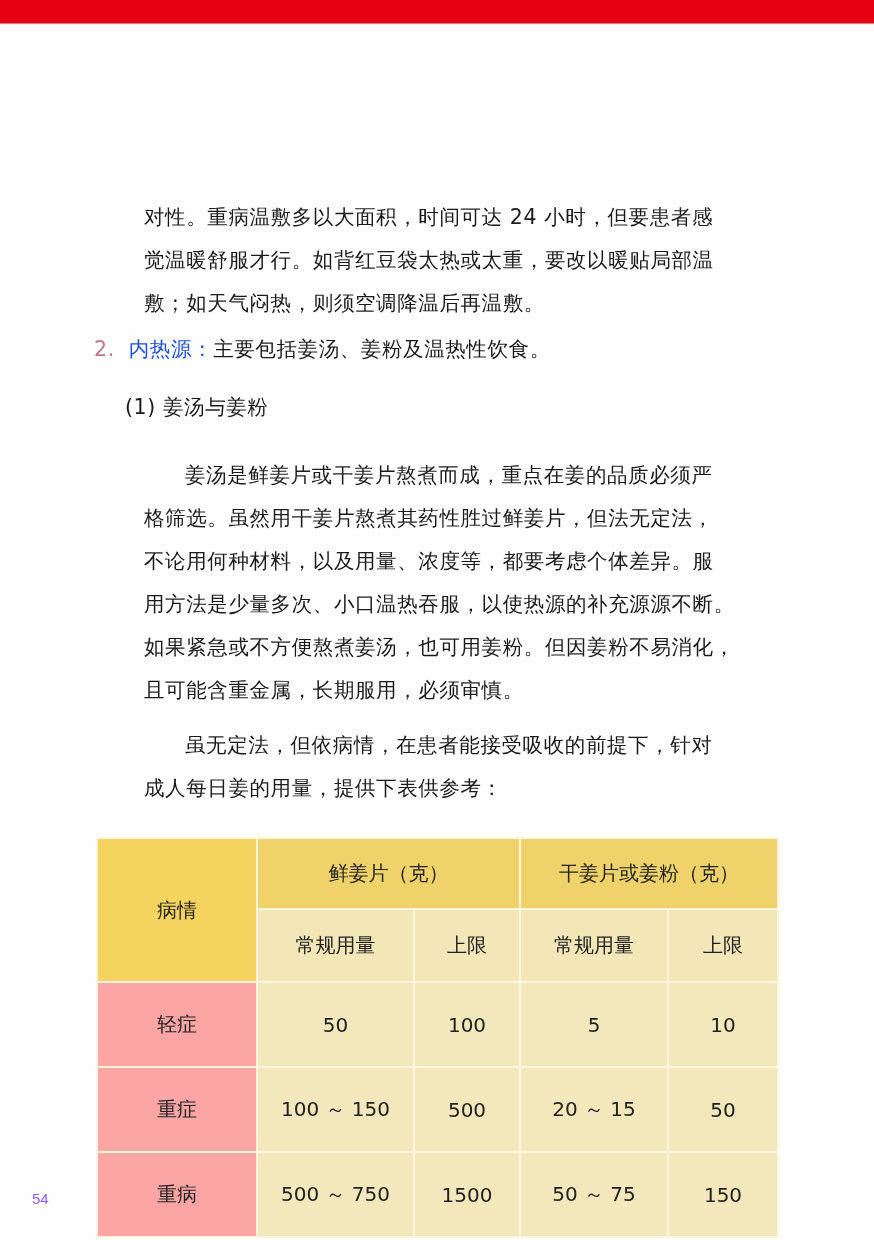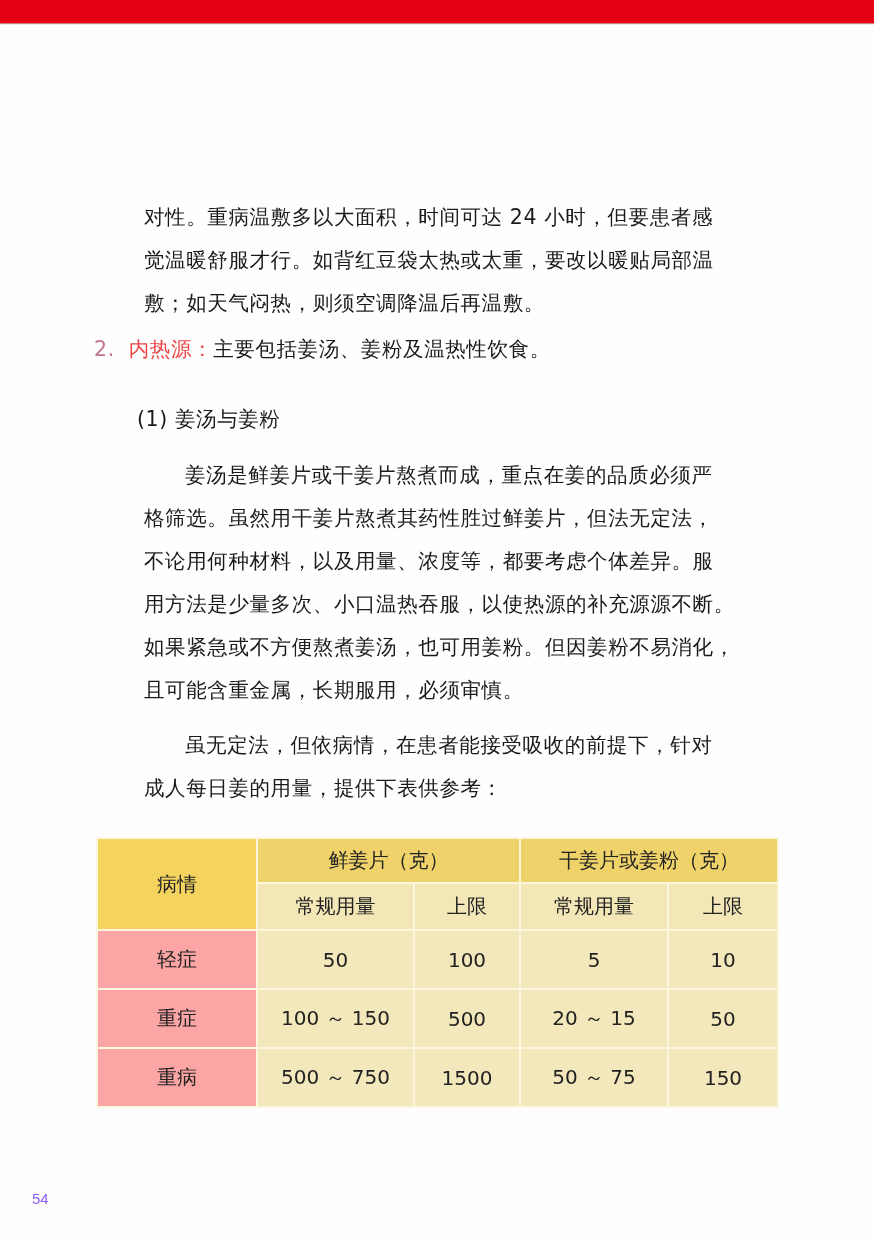--- a/index.html
+++ b/index.html
@@ -18,32 +18,32 @@
     position: absolute; left: 133px; width: 650px;
     font-size: 20.5px; line-height: 43px; letter-spacing: 0.6px;
     margin: 11px;
   }
   .indent { text-indent: 41px; }
   .heading2 {
     position: absolute; left: 94px; top: 328px;
     font-size: 20.5px; line-height: 43px; letter-spacing: 0.6px; margin: 0;
   }
   .heading2 .num { color: #c4758a; margin-right: 14px; }
-  .heading2 .key { color: #ef4444; }
+  .heading2 .key { color: #1d4ed8; }
   .sub-heading {
     position: absolute; left: 125px; top: 386px;
-    font-size: 20.5px; line-height: 43px; letter-spacing: 0.6px; margin: 12px;
+    font-size: 20.5px; line-height: 43px; letter-spacing: 0.6px; margin: 0;
   }
   table.dose {
     position: absolute; left: 96px; top: 837px; width: 681px;
     border-collapse: collapse; table-layout: fixed;
     font-size: 20px; color: #222;
   }
   table.dose td, table.dose th {
-    border: 2px solid #fbf6dd; text-align: center; font-weight: normal; padding: 0;
+    border: 2px solid #fbf6dd; text-align: center; font-weight: normal; padding: 13px;
   }
   .c-cond { background: #f4d45e; }
   .c-grp { background: #efd36a; height: 43px; }
   .c-sub { background: #f3e7b8; height: 45px; }
   .c-data { background: #f2e8bc; height: 57px; }
   .c-rowhead { background: #fca5a5; height: 57px; }
   .page-num {
     position: absolute; left: 32px; top: 1190px;
     font-family: "Liberation Sans", sans-serif; font-size: 15px; color: #8b5cf6;
   }

